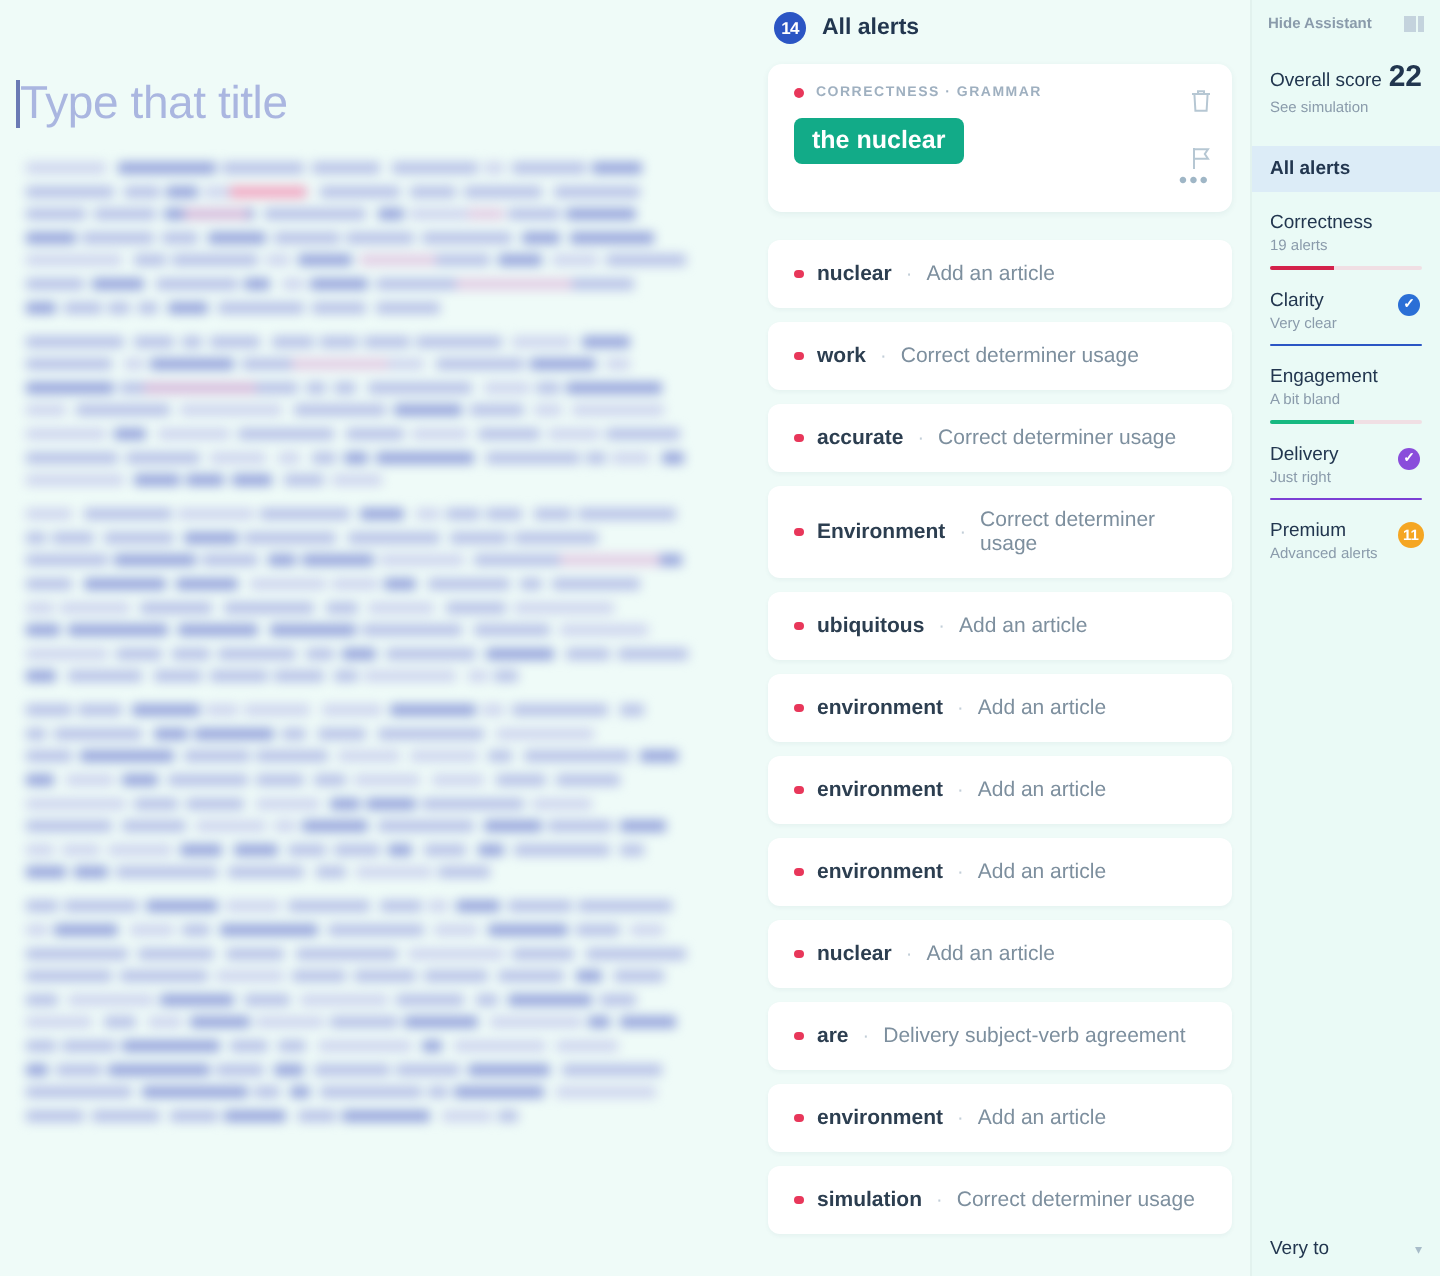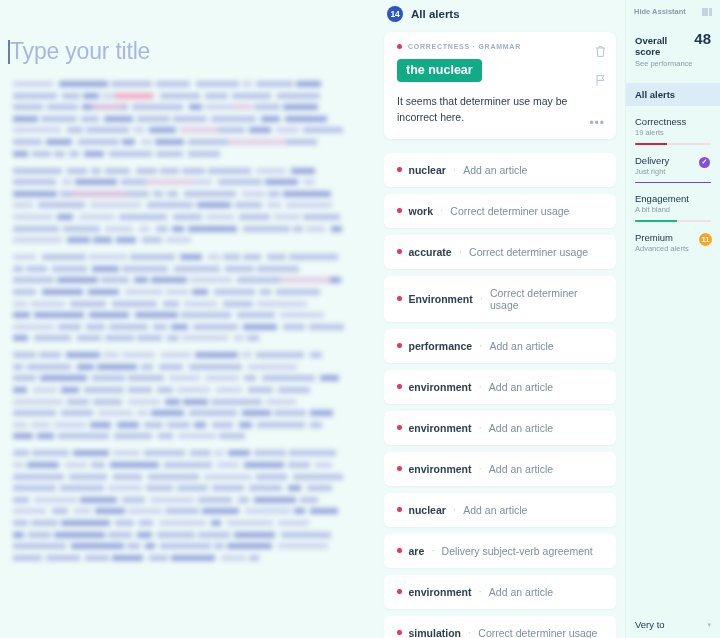--- a/index.html
+++ b/index.html
@@ -144,21 +144,21 @@
     padding: 7px 8px 0 8px;
   }
   .hide-assist { font-size: 7.5px; color: #8a9bab; font-weight: 600; cursor: pointer; }
   .panel-icon { display: flex; gap: 1.5px; }
   .panel-icon i { display: block; background: #c4d3dd; }
   .panel-icon i.a { width: 6px; height: 8px; }
   .panel-icon i.b { width: 3px; height: 8px; }
 
   .score-block { padding: 14px 9px 0 9px; }
   .score-row { display: flex; align-items: baseline; justify-content: space-between; }
-  .score-label { font-size: 9.5px; color: #22364f; font-weight: 700; }
+  .score-label { font-size: 9.5px; color: #22364f; font-weight: 400; }
   .score-num { font-size: 15px; font-weight: 700; color: #22364f; }
   .score-sub { font-size: 7.5px; color: #8a9bab; margin-top: 2px; cursor: pointer; }
 
   .goals-block { padding: 16px 9px 0 9px; position: relative; }
   .goals-label { font-size: 9.5px; color: #22364f; }
   .goals-sub { font-size: 7.5px; color: #8a9bab; margin-top: 2px; }
   .goals-circle {
     position: absolute; right: 14px; top: 30px;
     width: 12px; height: 12px; border-radius: 50%;
     background: #7eaee8;
@@ -205,21 +205,21 @@
   .send-chevron { color: #a8bcc9; font-size: 7px; }
 </style>
 </head>
 <body>
 
 <div class="app">
 
   <div class="editor-pane">
     <div class="doc-title">
       <span class="caret"></span>
-      <span>Type your title</span>
+      <span>Type that title</span>
     </div>
     <div class="blur-body" id="blurBody">
         <div class="bl-line">
           <span class="bl-seg light" style="left: 3px; width: 40px;"></span>
           <span class="bl-seg dark" style="left: 49px; width: 49px;"></span>
           <span class="bl-seg" style="left: 101px; width: 41px;"></span>
           <span class="bl-seg" style="left: 146px; width: 34px;"></span>
           <span class="bl-seg" style="left: 186px; width: 43px;"></span>
           <span class="bl-seg light" style="left: 232px; width: 10px;"></span>
           <span class="bl-seg" style="left: 246px; width: 37px;"></span>
@@ -666,21 +666,20 @@
       <div class="count-badge">14</div>
       <div class="alerts-head-label">All alerts</div>
     </div>
 
     <div class="card">
       <div class="card-cat">
         <span class="cat-dot"></span>
         <span class="cat-text">CORRECTNESS · GRAMMAR</span>
       </div>
       <div class="suggestion-pill">the nuclear</div>
-      <div class="card-desc">It seems that determiner use may be incorrect here.</div>
 
       <span class="card-ico ico-trash">
         <svg width="11" height="13" viewBox="0 0 11 13" fill="none" stroke="currentColor" stroke-width="1">
           <path d="M1 3h9M4 3V1.6h3V3M2.2 3l.5 8.4h5.6L8.8 3"></path>
         </svg>
       </span>
       <span class="card-ico ico-flag">
         <svg width="11" height="12" viewBox="0 0 11 12" fill="none" stroke="currentColor" stroke-width="1">
           <path d="M2 11.5V1M2 1.6h7l-1.6 2.4L9 6.4H2"></path>
         </svg>
@@ -708,21 +707,21 @@
           <span class="row-act">Correct determiner usage</span>
         </div>
         <div class="alert-row">
           <span class="row-dot"></span>
           <span class="row-word">Environment</span>
           <span class="row-sep">·</span>
           <span class="row-act">Correct determiner usage</span>
         </div>
         <div class="alert-row">
           <span class="row-dot"></span>
-          <span class="row-word">performance</span>
+          <span class="row-word">ubiquitous</span>
           <span class="row-sep">·</span>
           <span class="row-act">Add an article</span>
         </div>
         <div class="alert-row">
           <span class="row-dot"></span>
           <span class="row-word">environment</span>
           <span class="row-sep">·</span>
           <span class="row-act">Add an article</span>
         </div>
         <div class="alert-row">
@@ -770,52 +769,60 @@
       <span class="hide-assist">Hide Assistant</span>
       <span class="panel-icon">
         <i class="a"></i>
           <i class="b"></i>
       </span>
     </div>
 
     <div class="score-block">
       <div class="score-row">
         <span class="score-label">Overall score</span>
-        <span class="score-num">48</span>
+        <span class="score-num">22</span>
       </div>
-      <div class="score-sub">See performance</div>
+      <div class="score-sub">See simulation</div>
     </div>
 
 
     <div class="all-alerts-item">All alerts</div>
 
     <div id="metricList">
         <div class="metric">
           <div class="metric-name">Correctness</div>
           <div class="metric-sub">19 alerts</div>
           <div class="metric-bar">
             <span style="width:42%;background:#d3214a"></span>
           </div>
         </div>
         <div class="metric">
+          <div class="metric-name">Clarity</div>
+          <div class="metric-sub">Very clear</div>
+          <div class="metric-bar">
+            <span style="width:100%;background:#2b55c4"></span>
+          </div>
+          <span class="metric-check" style="background:#2b6fd6">✓</span>
+        </div>
+        <div class="metric">
+          <div class="metric-name">Engagement</div>
+          <div class="metric-sub">A bit bland</div>
+          <div class="metric-bar">
+            <span style="width:55%;background:#16b981"></span>
+          </div>
+        </div>
+        <div class="metric">
           <div class="metric-name">Delivery</div>
           <div class="metric-sub">Just right</div>
           <div class="metric-bar">
             <span style="width:100%;background:#7b3fd4"></span>
           </div>
           <span class="metric-check" style="background:#8a4ddb">✓</span>
         </div>
         <div class="metric">
-          <div class="metric-name">Engagement</div>
-          <div class="metric-sub">A bit bland</div>
-          <div class="metric-bar">
-            <span style="width:55%;background:#16b981"></span>
-          </div>
-        </div>
-        <div class="metric">
           <div class="metric-name">Premium</div>
           <div class="metric-sub">Advanced alerts</div>
           <span class="metric-badge">11</span>
         </div>
       </div>
 
     <div class="send-to">
       <span class="send-to-label">Very to</span>
       <span class="send-chevron">▾</span>
     </div>

